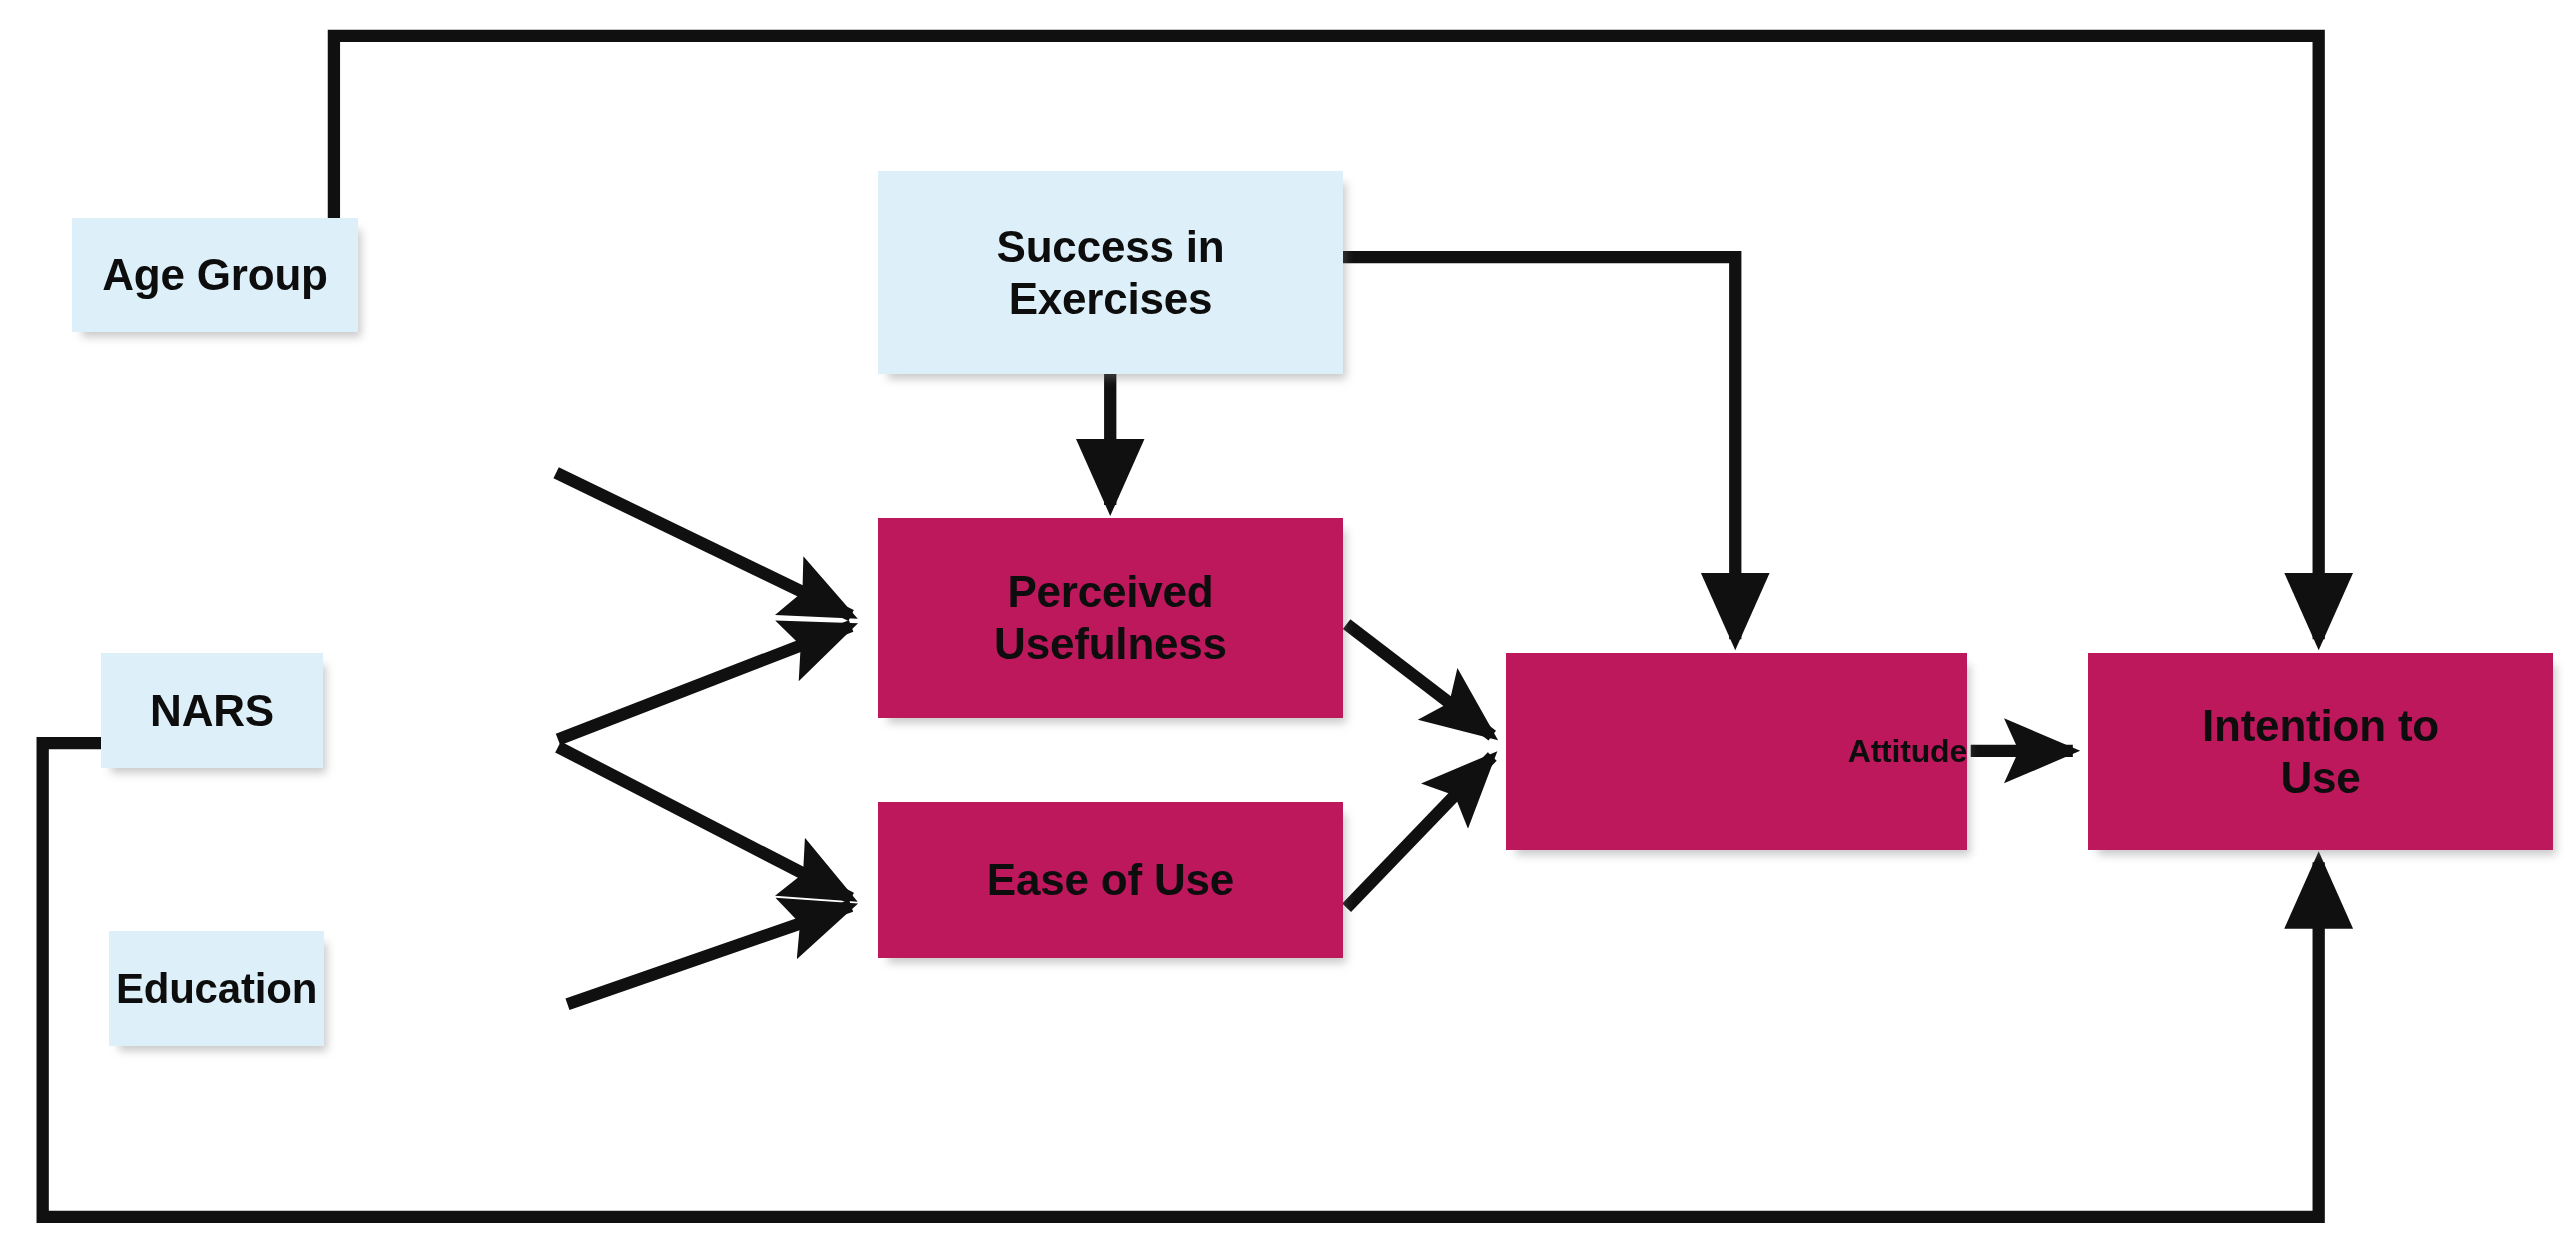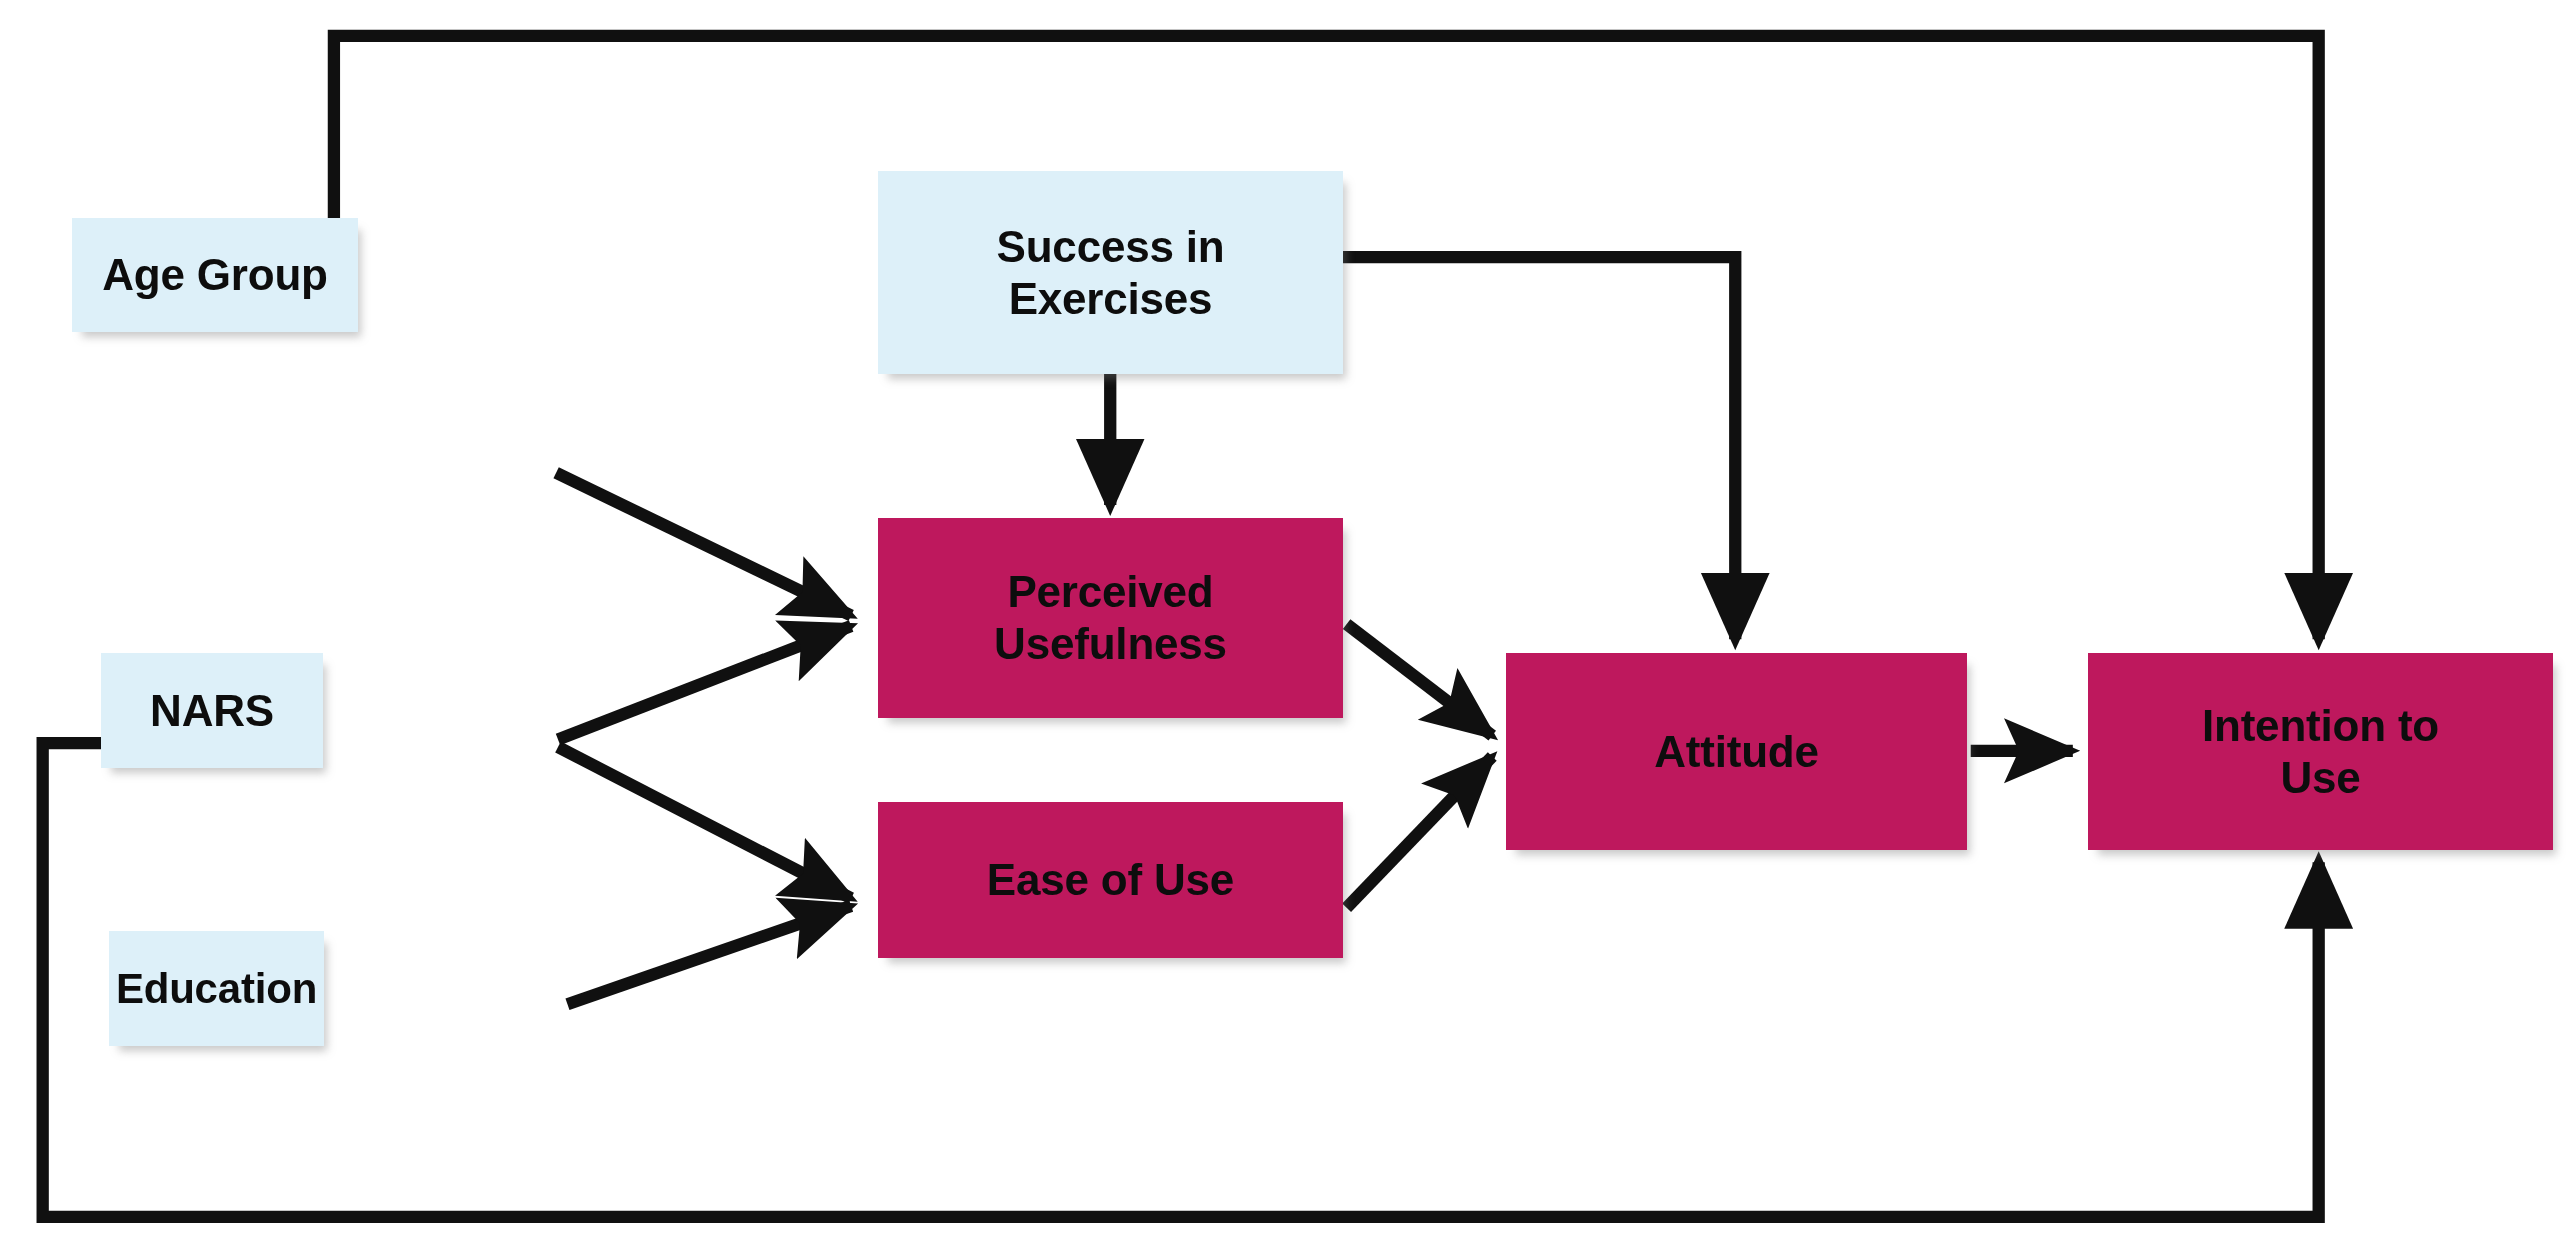--- a/index.html
+++ b/index.html
@@ -125,21 +125,21 @@
     <span>
       <span>Perceived</span>
       <span>Usefulness</span>
     </span>
   </div>
 
   <div class="node tone-dark" style="left:878px; top:802px; width:465px; height:156px; font-size:44px;">
     <span>Ease of Use</span>
   </div>
 
-  <div class="node tone-dark" style="left:1506px; top:653px; width:461px; height:197px; font-size:44px;">
+  <div class="node tone-dark" style="left:1506px; top:653px; width:461px; height:197px; font-size:32px;text-align:right;">
     <span>Attitude</span>
   </div>
 
   <div class="node tone-dark" style="left:2088px; top:653px; width:465px; height:197px; font-size:44px;">
     <span>
       <span>Intention to</span>
       <span>Use</span>
     </span>
   </div>
 

